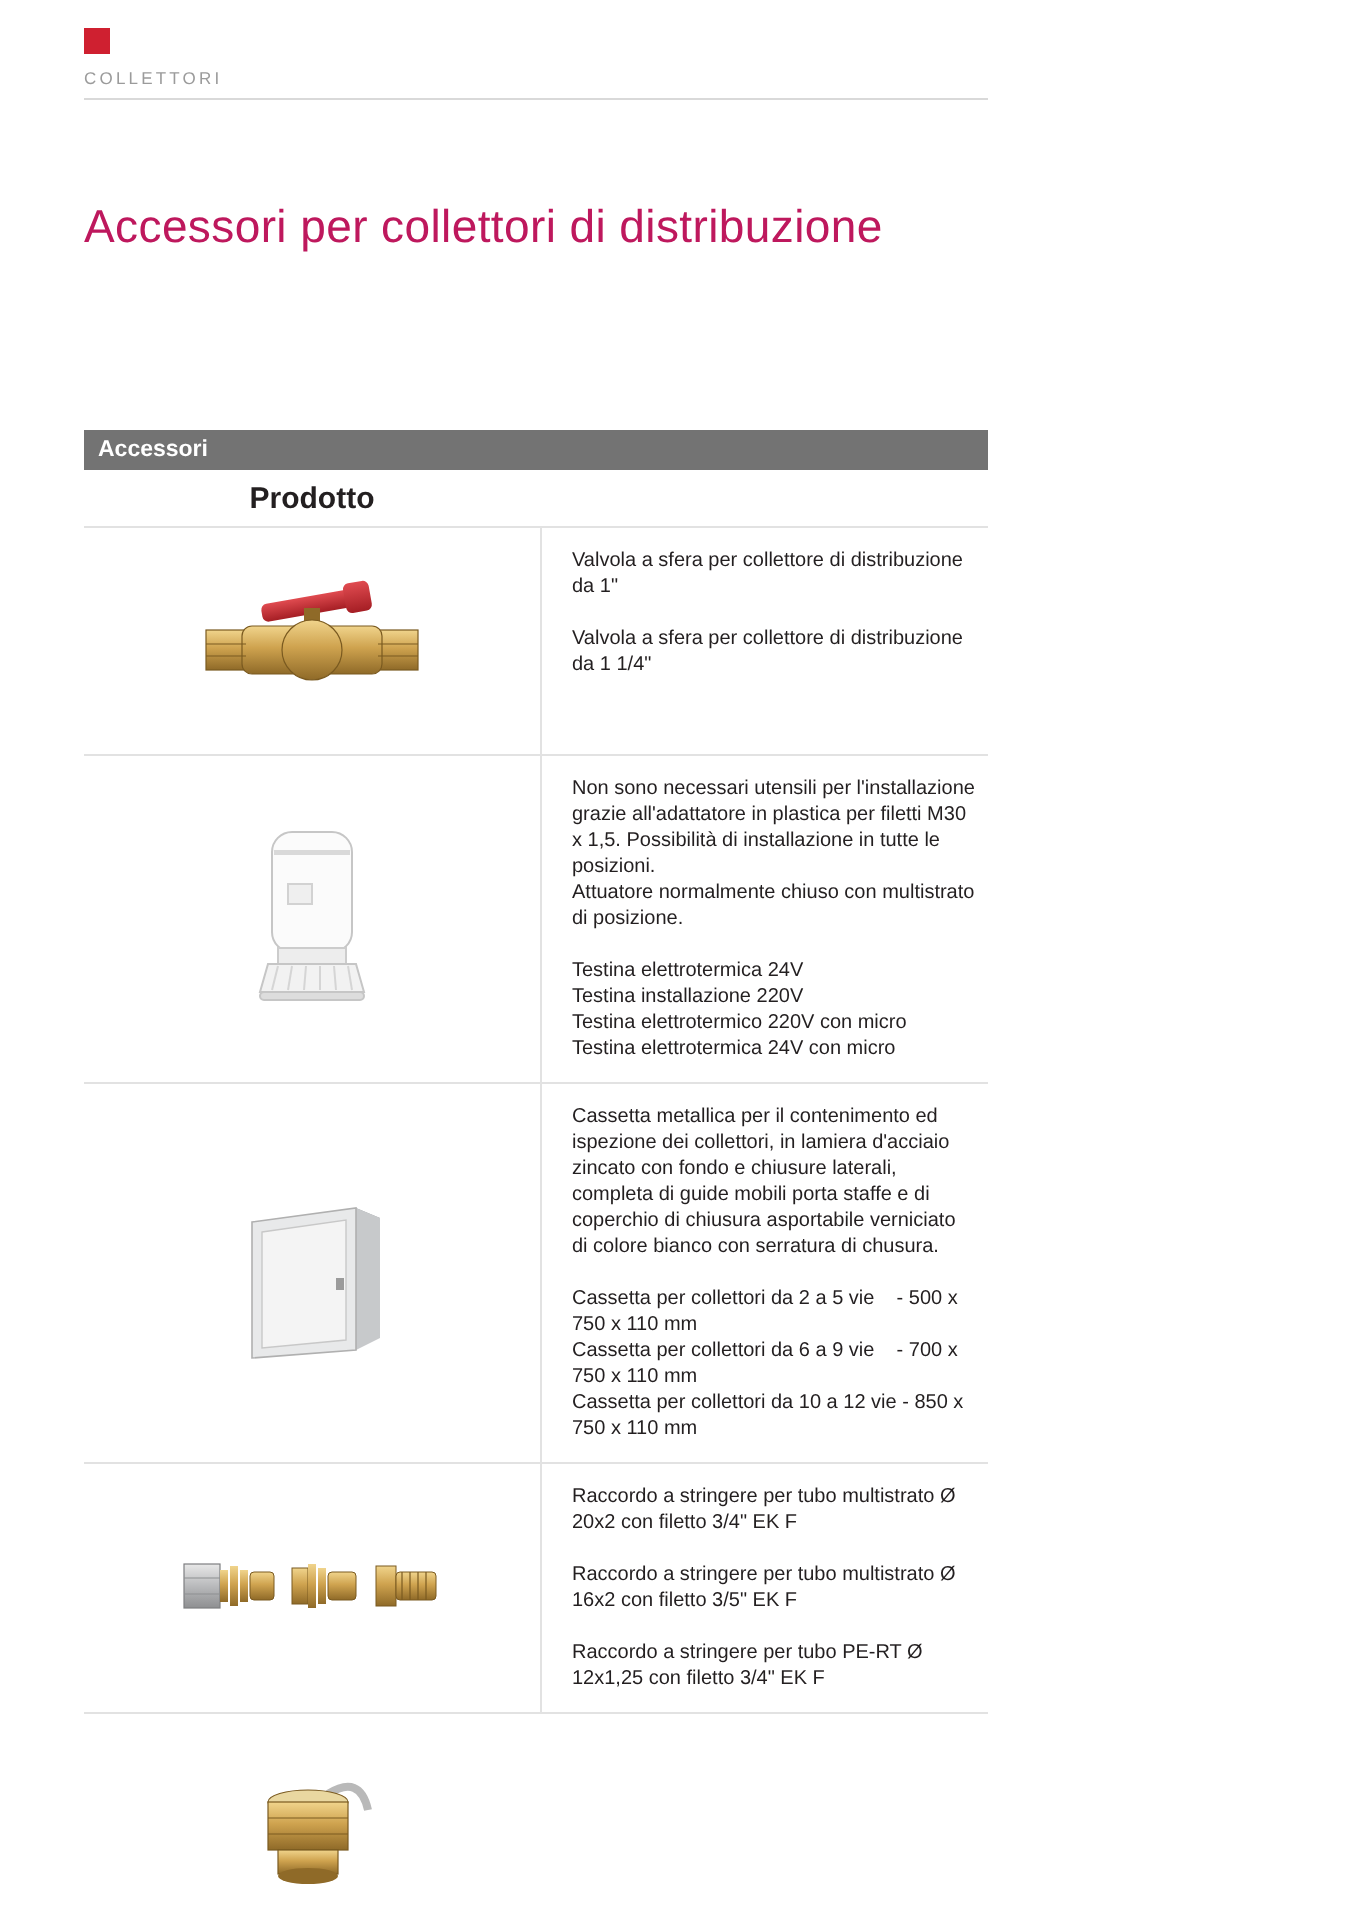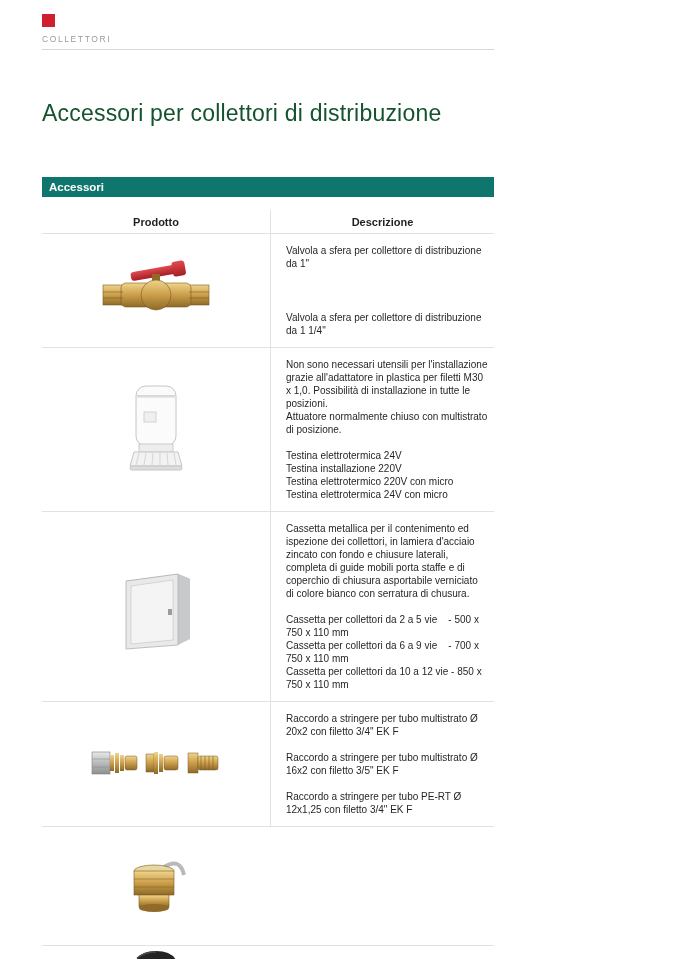--- a/index.html
+++ b/index.html
@@ -20,53 +20,52 @@
   .brand-square { width: 13px; height: 13px; background: #cf2030; display: block; }
   .category-label {
     display: block; margin-top: 7px;
     font-size: 8.5px; letter-spacing: 1.6px; color: #9b9b9b;
   }
   .header-rule { border: none; border-top: 1px solid #d9d9d9; margin: 5px 0 0 0; }
 
   h1.page-title {
     margin: 50px 0 0 0;
     font-size: 23px; font-weight: 400; letter-spacing: 0.2px;
-    color: #14532d;
+    color: #be185d;
   }
 
   .section-banner {
-    margin-top: 50px;
-    background: #0f766e; color: #ffffff;
+    margin-top: 88px;
+    background: #737373; color: #ffffff;
     font-size: 11.5px; font-weight: bold;
     padding: 3px 0 3px 7px;
     height: 14px; line-height: 14px;
   }
 
   
   .catalog-table { width: 100%; }
   .thead { display: flex; border-bottom: 1px solid #e2e2e2; }
   .th {
-    font-size: 11px; font-weight: bold; text-align: center;
+    font-size: 15px; font-weight: bold; text-align: center;
     padding: 6px 0 5px 0;
-    margin-top: 13px;
   }
   .th.product-col { width: 228px; }
   .th.desc-col { flex: 1; border-left: 1px solid #e2e2e2; }
 
   .row { display: flex; border-bottom: 1px solid #e2e2e2; }
   .row:last-child { border-bottom: none; }
   .cell { box-sizing: border-box; }
   .cell.product-col {
     width: 228px;
     display: flex; align-items: center; justify-content: center;
   }
   .cell.desc-col {
     flex: 1; border-left: 1px solid #e2e2e2;
     padding: 10px 6px 10px 15px;
-    display: flex; flex-direction: column; justify-content: space-between;
+    display: flex; flex-direction: column; justify-content: flex-start;
   }
   .desc-line {
     font-size: 10px; line-height: 13px; min-height: 13px;
     white-space: pre-wrap;
   }
   .row-1 { min-height: 113px; }
   .row-2 { min-height: 124px; }
   .row-3 { min-height: 113px; }
   .row-4 { min-height: 114px; }
   .row-5 { min-height: 118px; }
@@ -86,21 +85,20 @@
   </header>
 
   <h1 class="page-title">Accessori per collettori di distribuzione</h1>
 
   <div class="section-banner">Accessori</div>
 
   <div class="catalog-table">
 
     <div class="thead">
       <div class="th product-col">Prodotto</div>
-      <div class="th desc-col">Descrizione</div>
     </div>
 
     <div class="row row-1">
       <div class="cell product-col">
         <svg width="110" height="64" viewBox="0 0 110 64">
           <defs>
             <linearGradient id="g-brass" x1="0" x2="0" y1="0" y2="1">
               <stop offset="0" stop-color="#f0d48c"></stop>
                 <stop offset="0.45" stop-color="#cfa34f"></stop>
                 <stop offset="1" stop-color="#8f6a28"></stop>
@@ -148,21 +146,21 @@
           <line x1="12" y1="71" x2="9" y2="83" stroke="#d5d5d5"></line>
           <line x1="19" y1="71" x2="17" y2="83" stroke="#d5d5d5"></line>
           <line x1="26" y1="71" x2="25" y2="83" stroke="#d5d5d5"></line>
           <line x1="33" y1="71" x2="33" y2="83" stroke="#d5d5d5"></line>
           <line x1="40" y1="71" x2="41" y2="83" stroke="#d5d5d5"></line>
           <line x1="47" y1="71" x2="49" y2="83" stroke="#d5d5d5"></line>
           <rect x="3" y="84" width="52" height="4" rx="2" fill="#dddddd" stroke="#c6c6c6"></rect>
         </svg>
       </div>
       <div class="cell desc-col">
-        <div class="desc-line">Non sono necessari utensili per l'installazione grazie all'adattatore in plastica per filetti M30 x 1,0. Possibilità di installazione in tutte le posizioni.</div>
+        <div class="desc-line">Non sono necessari utensili per l'installazione grazie all'adattatore in plastica per filetti M30 x 1,5. Possibilità di installazione in tutte le posizioni.</div>
         <div class="desc-line">Attuatore normalmente chiuso con multistrato di posizione.</div>
         <div class="desc-line"></div>
         <div class="desc-line">Testina elettrotermica 24V</div>
         <div class="desc-line">Testina installazione 220V</div>
         <div class="desc-line">Testina elettrotermico 220V con micro</div>
         <div class="desc-line">Testina elettrotermica 24V con micro</div>
       </div>
     </div>
 
     <div class="row row-3">

